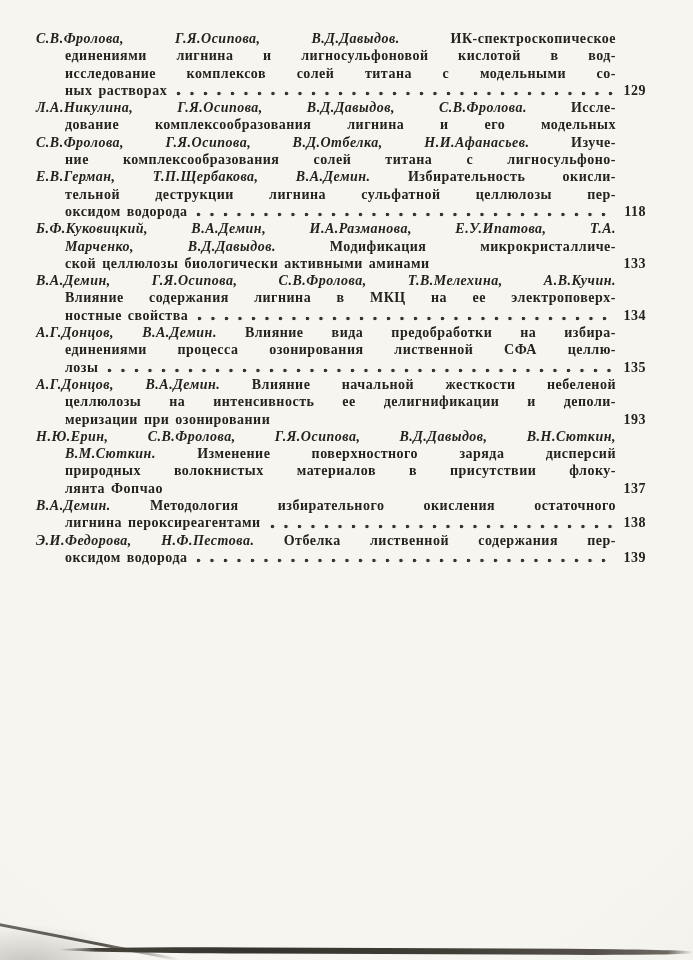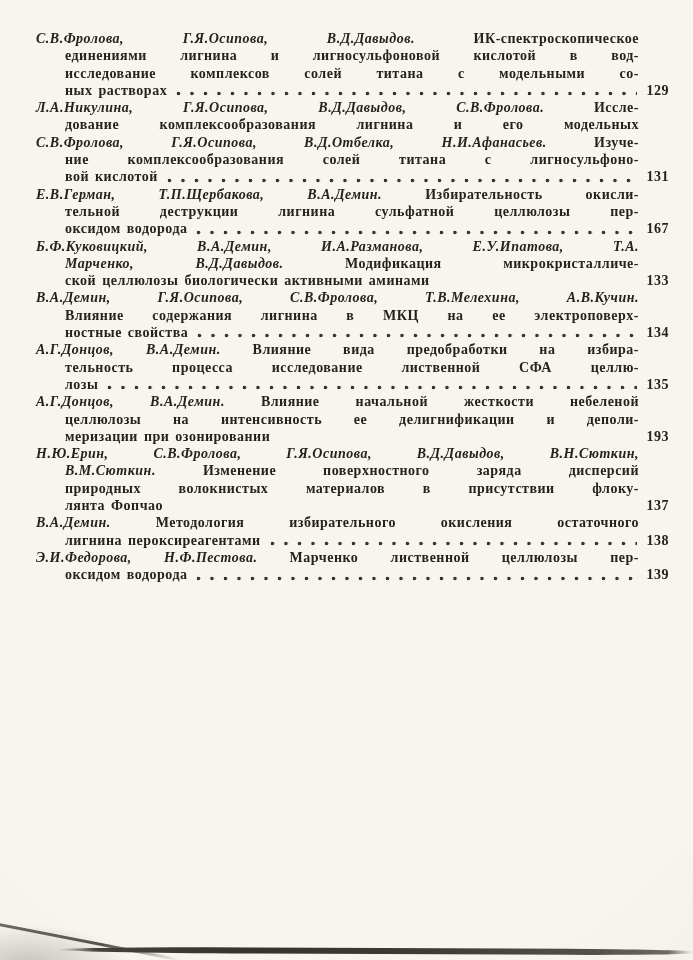--- a/index.html
+++ b/index.html
@@ -14,21 +14,21 @@
     width: 693px; height: 960px;
     overflow: hidden;
     background: radial-gradient(130% 110% at 48% 42%, #f6f5f0 55%, #edebe5 88%, #e4e1da 100%);
     color: var(--text, #26231c);
     font-weight: bold;
     font-size: 14px;
     line-height: 17.3px;
     letter-spacing: 0.5px;
     word-spacing: 2px;
   }
-  .toc { padding: 30px 24px 0 36px; }
+  .toc { padding: 30px 47px 0 36px; }
   .line { min-height: 17.3px; }
   .line.indent { padding-left: 29px; }
   .textline {
     text-align: justify;
     text-align-last: justify;
     padding-right: 30px;
   }
   .lastline { display: flex; align-items: baseline; }
   .authors { font-style: italic; }
   .title { font-style: normal; }
@@ -76,33 +76,28 @@
           <span class="pagenum">129</span>
         </div>
       </div>
       <div class="entry">
         <div class="line textline"><span class="authors">Л.А.Никулина, Г.Я.Осипова, В.Д.Давыдов, С.В.Фролова.</span><span class="title"> Иссле-</span></div>
         <div class="line indent textline"><span class="title">дование комплексообразования лигнина и его модельных</span></div>
       </div>
       <div class="entry">
         <div class="line textline"><span class="authors">С.В.Фролова, Г.Я.Осипова, В.Д.Отбелка, Н.И.Афанасьев.</span><span class="title"> Изуче-</span></div>
         <div class="line indent textline"><span class="title">ние комплексообразования солей титана с лигносульфоно-</span></div>
-        <div class="line indent lastline">
-          <span class="title">вой кислотой</span>
-          <span class="leader"></span>
-          <span class="pagenum">131</span>
-        </div>
       </div>
       <div class="entry">
         <div class="line textline"><span class="authors">Е.В.Герман, Т.П.Щербакова, В.А.Демин.</span><span class="title"> Избирательность окисли-</span></div>
         <div class="line indent textline"><span class="title">тельной деструкции лигнина сульфатной целлюлозы пер-</span></div>
         <div class="line indent lastline">
           <span class="title">оксидом водорода</span>
           <span class="leader"></span>
-          <span class="pagenum">167</span>
+          <span class="pagenum">118</span>
         </div>
       </div>
       <div class="entry">
         <div class="line textline"><span class="authors">Б.Ф.Куковицкий, В.А.Демин, И.А.Разманова, Е.У.Ипатова, Т.А.</span></div>
         <div class="line indent textline"><span class="authors">Марченко, В.Д.Давыдов.</span><span class="title"> Модификация микрокристалличе-</span></div>
         <div class="line indent lastline">
           <span class="title">ской целлюлозы биологически активными аминами</span>
           <span class="fill"></span>
           <span class="pagenum">133</span>
         </div>
@@ -111,21 +106,21 @@
         <div class="line textline"><span class="authors">В.А.Демин, Г.Я.Осипова, С.В.Фролова, Т.В.Мелехина, А.В.Кучин.</span></div>
         <div class="line indent textline"><span class="title">Влияние содержания лигнина в МКЦ на ее электроповерх-</span></div>
         <div class="line indent lastline">
           <span class="title">ностные свойства</span>
           <span class="leader"></span>
           <span class="pagenum">134</span>
         </div>
       </div>
       <div class="entry">
         <div class="line textline"><span class="authors">А.Г.Донцов, В.А.Демин.</span><span class="title"> Влияние вида предобработки на избира-</span></div>
-        <div class="line indent textline"><span class="title">тельность процесса исследование лиственной СФА целлю-</span></div>
+        <div class="line indent textline"><span class="title">единениями процесса озонирования лиственной СФА целлю-</span></div>
         <div class="line indent lastline">
           <span class="title">лозы</span>
           <span class="leader"></span>
           <span class="pagenum">135</span>
         </div>
       </div>
       <div class="entry">
         <div class="line textline"><span class="authors">А.Г.Донцов, В.А.Демин.</span><span class="title"> Влияние начальной жесткости небеленой</span></div>
         <div class="line indent textline"><span class="title">целлюлозы на интенсивность ее делигнификации и деполи-</span></div>
         <div class="line indent lastline">
@@ -146,21 +141,21 @@
       </div>
       <div class="entry">
         <div class="line textline"><span class="authors">В.А.Демин.</span><span class="title"> Методология избирательного окисления остаточного</span></div>
         <div class="line indent lastline">
           <span class="title">лигнина пероксиреагентами</span>
           <span class="leader"></span>
           <span class="pagenum">138</span>
         </div>
       </div>
       <div class="entry">
-        <div class="line textline"><span class="authors">Э.И.Федорова, Н.Ф.Пестова.</span><span class="title"> Марченко лиственной целлюлозы пер-</span></div>
+        <div class="line textline"><span class="authors">Э.И.Федорова, Н.Ф.Пестова.</span><span class="title"> Отбелка лиственной содержания пер-</span></div>
         <div class="line indent lastline">
           <span class="title">оксидом водорода</span>
           <span class="leader"></span>
           <span class="pagenum">139</span>
         </div>
       </div>
     </div>
   <div class="corner-shadow"></div>
   <div class="curl-line"></div>
   <div class="edge-shadow"></div>

